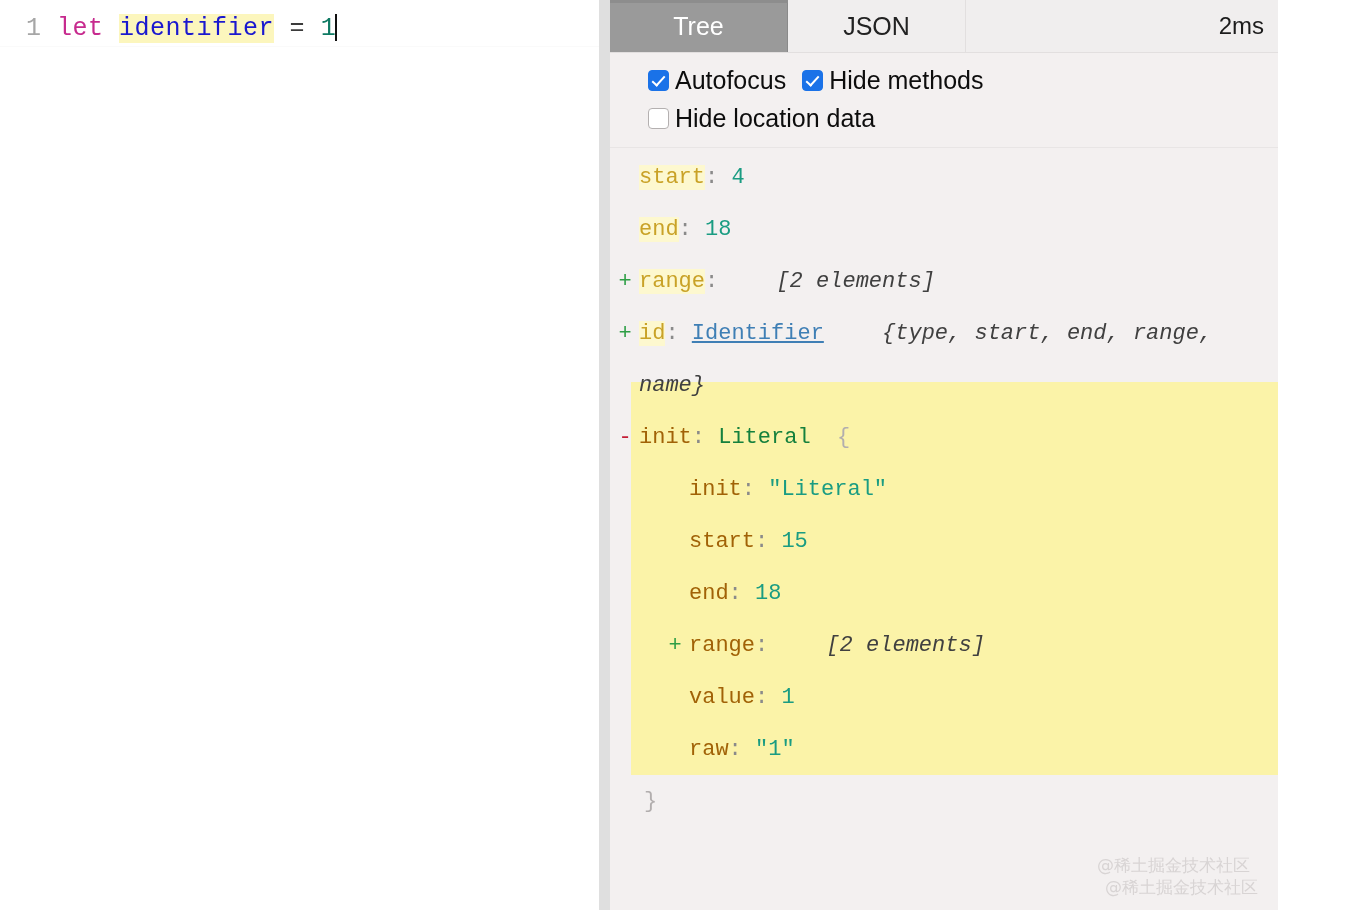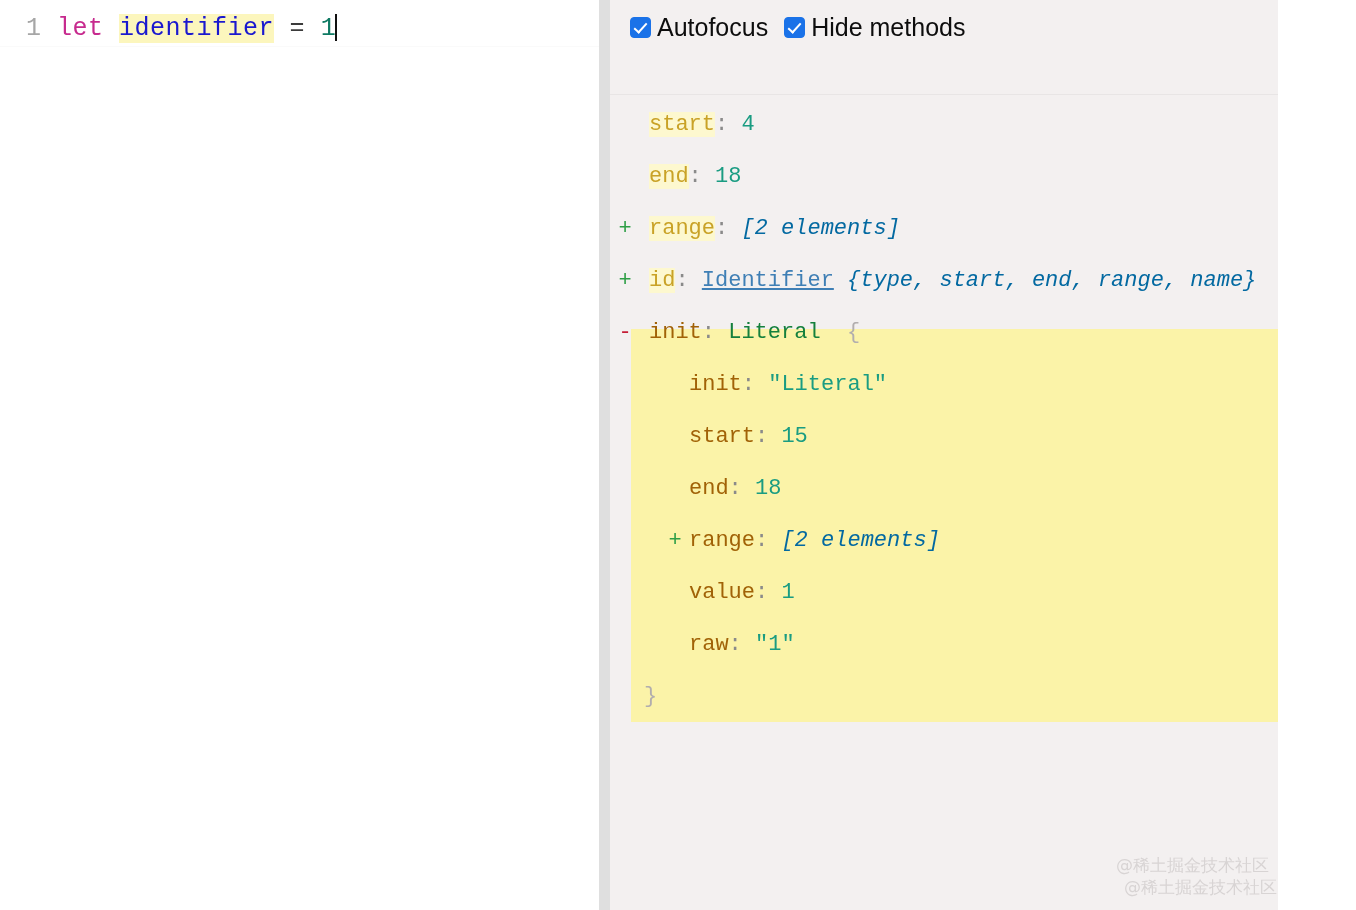--- a/index.html
+++ b/index.html
@@ -136,20 +136,21 @@
   
   .options {
     padding: 8px 0 10px 20px;
     background: #f3f0f0;
     border-bottom: 1px solid #e8e5e5;
   }
   .opt-row {
     display: flex;
     align-items: center;
     height: 38px;
+    margin-left: 18px;
   }
   .opt {
     display: flex;
     align-items: center;
     margin-right: 16px;
     cursor: pointer;
     white-space: nowrap;
   }
   .cb {
     width: 21px;
@@ -187,21 +188,21 @@
   .tree {
     position: relative;
     padding-top: 4px;
     font-family: "Liberation Mono", "DejaVu Sans Mono", monospace;
     font-size: 22px;
   }
   .node {
     position: relative;
     min-height: 52px;
     line-height: 52px;
-    padding-left: 39px;
+    padding-left: 29px;
     white-space: pre-wrap;
     word-break: normal;
   }
   .node.wrap {
     line-height: 52px;
   }
   .toggle {
     position: absolute;
     left: 6px;
     top: 0;
@@ -213,21 +214,21 @@
     cursor: pointer;
   }
   .toggle.plus { color: #2f9e46; }
   .toggle.minus { color: #c41c35; }
 
   .k { color: #a16207; }
   .k-hl { color: #c9a227; background: #fdf8cf; }
   .colon { color: #8a8a8a; }
   .v-num { color: #1a9c82; }
   .v-str { color: #1a9c82; }
-  .v-meta { color: #0369a1; font-style: italic; }
+  .v-meta { color: #404040; font-style: italic; margin-left: 45px; }
   .v-brace { color: #b2aeae; }
   .type-link {
     color: #3f7fb5;
     text-decoration: underline;
   }
   .type-plain { color: #15803d; }
 
   
   .hl-block {
     position: absolute;
@@ -240,21 +241,21 @@
     position: relative;
     z-index: 1;
   }
   .indent1 { padding-left: 79px; }
   .indent1 .toggle { left: 56px; }
   .node.closing { padding-left: 34px; }
 
   
   .watermark {
     position: absolute;
-    right: 9px;
+    right: 28px;
     bottom: 12px;
     text-align: right;
     color: #d8d4d4;
     font-size: 17px;
     line-height: 22px;
     user-select: none;
     pointer-events: none;
     font-family: "DejaVu Sans", sans-serif;
   }
   .watermark div + div {
@@ -268,33 +269,48 @@
 
   <div class="editor-pane">
     <div class="editor-code-line"><span class="ln">1</span><span> </span><span class="tok-keyword">let</span><span> </span><span class="tok-ident">identifier</span><span> </span><span class="tok-op">=</span><span> </span><span class="tok-num">1</span><span class="caret"></span></div>
     <div class="editor-underline"></div>
   </div>
 
   <div class="divider"></div>
 
   <div class="inspector">
 
+    <div class="tabbar">
+      <div class="tab active">
+        <span>Tree</span>
+      </div>
+      <div class="tab">
+        <span>JSON</span>
+      </div>
+      <div class="tab-spacer">
+        <span class="timing">2ms</span>
+      </div>
+    </div>
 
     <div class="options">
       <div class="opt-row">
         <div class="opt">
           <span class="cb checked"></span>
           <span class="opt-label">Autofocus</span>
         </div>
         <div class="opt">
           <span class="cb checked"></span>
           <span class="opt-label">Hide methods</span>
         </div>
       </div>
       <div class="opt-row">
+        <div class="opt">
+          <span class="cb"></span>
+          <span class="opt-label">Hide location data</span>
+        </div>
       </div>
     </div>
 
     <div class="tree">
 
       <div class="hl-block" style="top:234px; height:393px;"></div>
 
       <div class="tree-rows">
 
         <div class="node"><span class="k-hl">start</span><span class="colon">: </span><span class="v-num">4</span></div>

